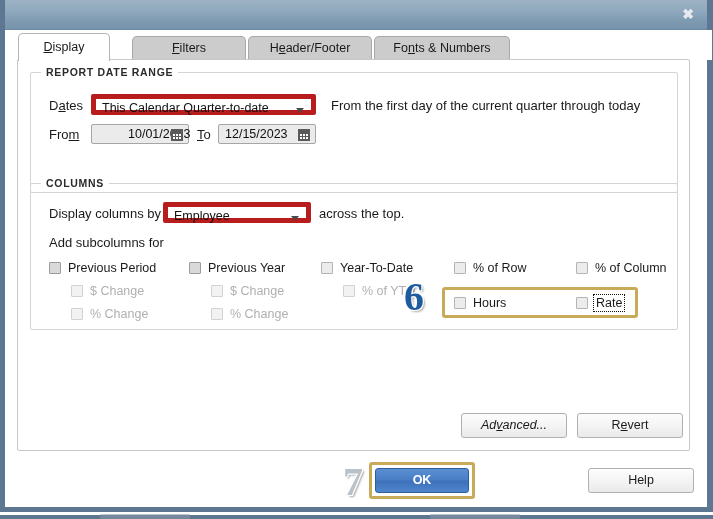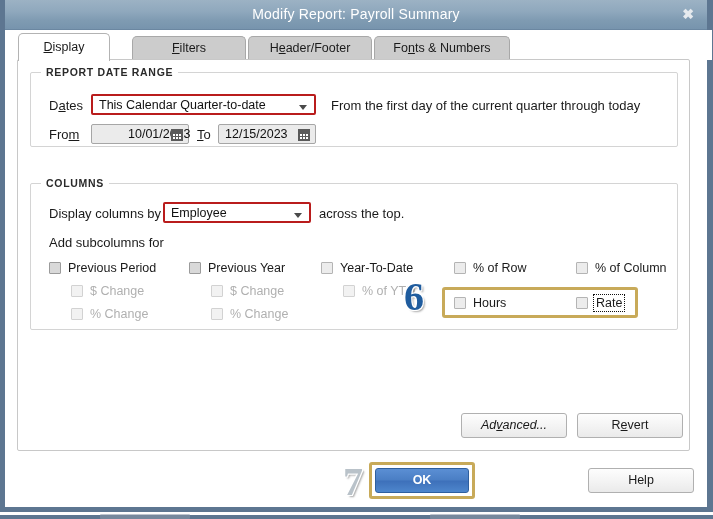--- a/index.html
+++ b/index.html
@@ -146,21 +146,21 @@
     white-space: nowrap;
   }
   .lbl u { text-decoration: underline; }
 
   
   .combo {
     position: absolute;
     box-sizing: border-box;
     height: 21px;
     background: #ffffff;
-    border: 2px solid #b91c1c;
+    border: 5px solid #b91c1c;
     border-radius: 2px;
     font-size: 12.5px;
     color: #111;
     line-height: 19px;
     padding-left: 6px;
     cursor: pointer;
   }
   .combo .arrow {
     position: absolute;
     right: 7px; top: 9px;
@@ -297,42 +297,41 @@
 
 <div class="bg-strip">
   <div class="bar"></div>
 </div>
 <div class="bg-blur" style="left:100px; width:90px;"></div>
 <div class="bg-blur" style="left:430px; width:90px;"></div>
 
 <div class="dialog">
 
   <div class="titlebar">
-    <div class="title">Modify Report: Payroll Summary</div>
     <div class="close">✖</div>
   </div>
 
   <div class="tabstrip">
     <div class="tab active" style="left:8px; width:92px;">
       <u>D</u><span>isplay</span>
     </div>
     <div class="tab" style="left:122px; width:114px;">
       <u>F</u><span>ilters</span>
     </div>
     <div class="tab" style="left:238px; width:124px;">
       <span>H</span><u>e</u><span>ader/Footer</span>
     </div>
     <div class="tab" style="left:364px; width:136px;">
       <span>Fo</span><u>n</u><span>ts &amp; Numbers</span>
     </div>
   </div>
 
   <div class="panel">
 
-    <div class="groupbox" style="left:12px; top:12px; width:648px; height:75px;">
+    <div class="groupbox" style="left:12px; top:12px; width:648px; height:121px;">
       <div class="legend">REPORT DATE RANGE</div>
 
       <div class="lbl" style="left:18px; top:25px;">
         D<u>a</u>tes
       </div>
       <div class="combo" style="left:60px; top:21px; width:225px;">
         <span>This Calendar Quarter-to-date</span>
         <span class="arrow"></span>
       </div>
       <div class="lbl" style="left:300px; top:25px;">From the first day of the current quarter through today</div>

